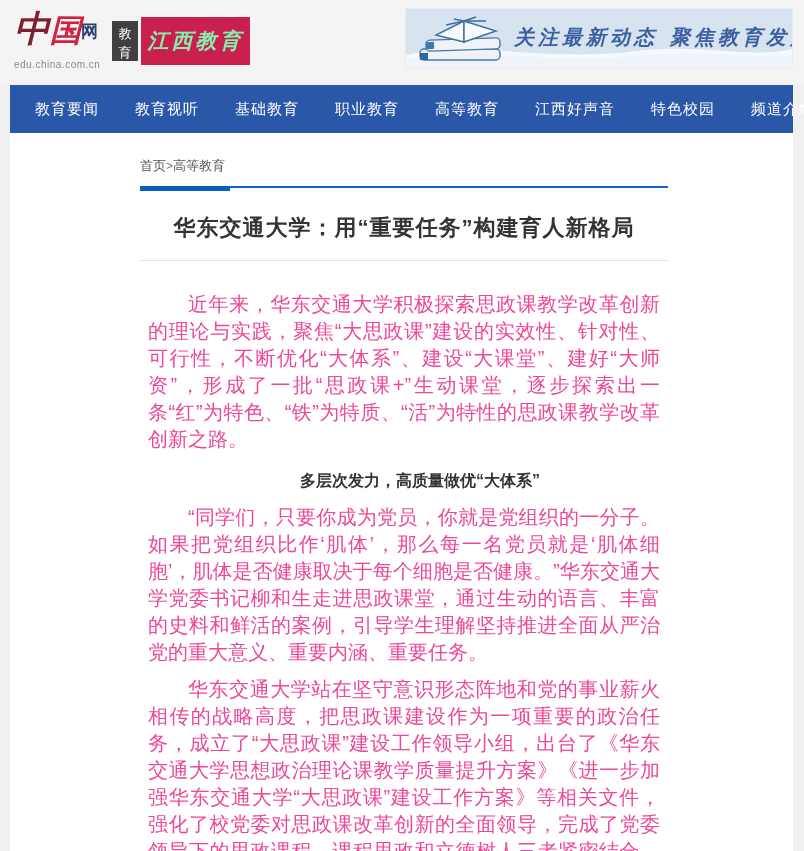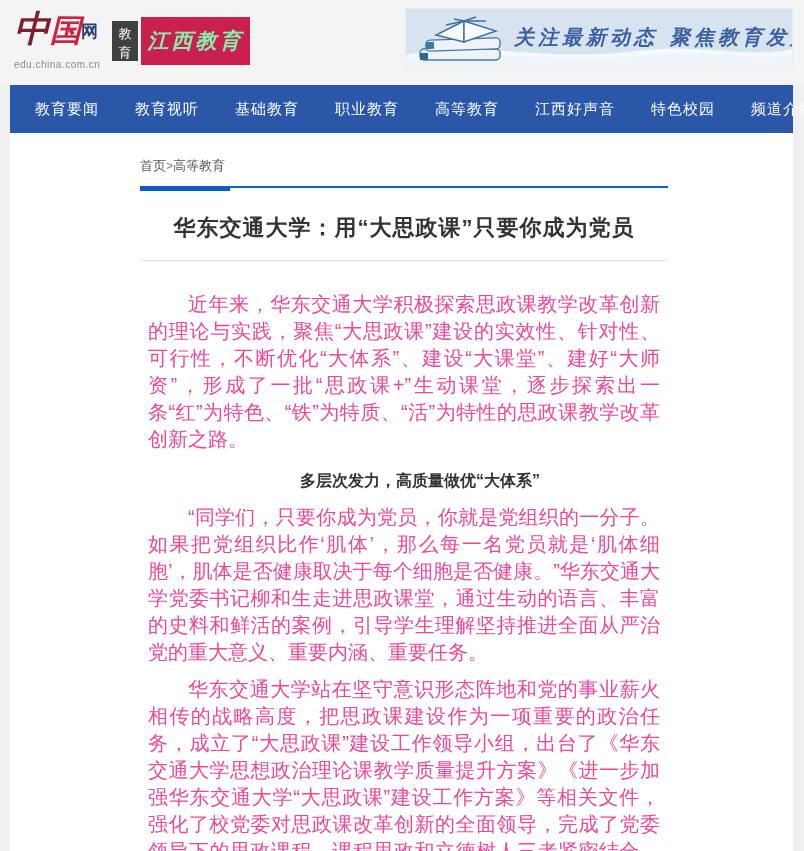--- a/index.html
+++ b/index.html
@@ -171,21 +171,21 @@
     <a>首页</a>
     <span class="crumb-sep">&gt;</span>
     <a>高等教育</a>
   </div>
 
   <div class="rule">
     <div class="rule-thin"></div>
     <div class="rule-thick"></div>
   </div>
 
-  <h1 class="article-title">华东交通大学：用“大思政课”只要你成为党员</h1>
+  <h1 class="article-title">华东交通大学：用“重要任务”构建育人新格局</h1>
 
 
   <div class="meta-divider"></div>
 
   <div class="article">
     <p>近年来，华东交通大学积极探索思政课教学改革创新的理论与实践，聚焦“大思政课”建设的实效性、针对性、可行性，不断优化“大体系”、建设“大课堂”、建好“大师资”，形成了一批“思政课+”生动课堂，逐步探索出一条“红”为特色、“铁”为特质、“活”为特性的思政课教学改革创新之路。</p>
     <h2>多层次发力，高质量做优“大体系”</h2>
     <p>“同学们，只要你成为党员，你就是党组织的一分子。如果把党组织比作‘肌体’，那么每一名党员就是‘肌体细胞’，肌体是否健康取决于每个细胞是否健康。”华东交通大学党委书记柳和生走进思政课堂，通过生动的语言、丰富的史料和鲜活的案例，引导学生理解坚持推进全面从严治党的重大意义、重要内涵、重要任务。</p>
     <p>华东交通大学站在坚守意识形态阵地和党的事业薪火相传的战略高度，把思政课建设作为一项重要的政治任务，成立了“大思政课”建设工作领导小组，出台了《华东交通大学思想政治理论课教学质量提升方案》《进一步加强华东交通大学“大思政课”建设工作方案》等相关文件，强化了校党委对思政课改革创新的全面领导，完成了党委领导下的思政课程、课程思政和立德树人三者紧密结合、总体安排、统筹推进的体系构建，形成了校领导带头讲、思政课教师主要讲、专业课教师配合讲、辅导员协同讲、其他人员辅助讲的“五讲”思政格局，建设了“江西红+铁路红”“党建+思政”“思政+五育”“书院+马院”等一系列协同育人项目，营造出“人人讲思政、门门有思政、时时重育人”的良好氛围，合力构建好同频共振、同心协力、同向而行的高校思政课改革创新体系。</p>
   </div>

